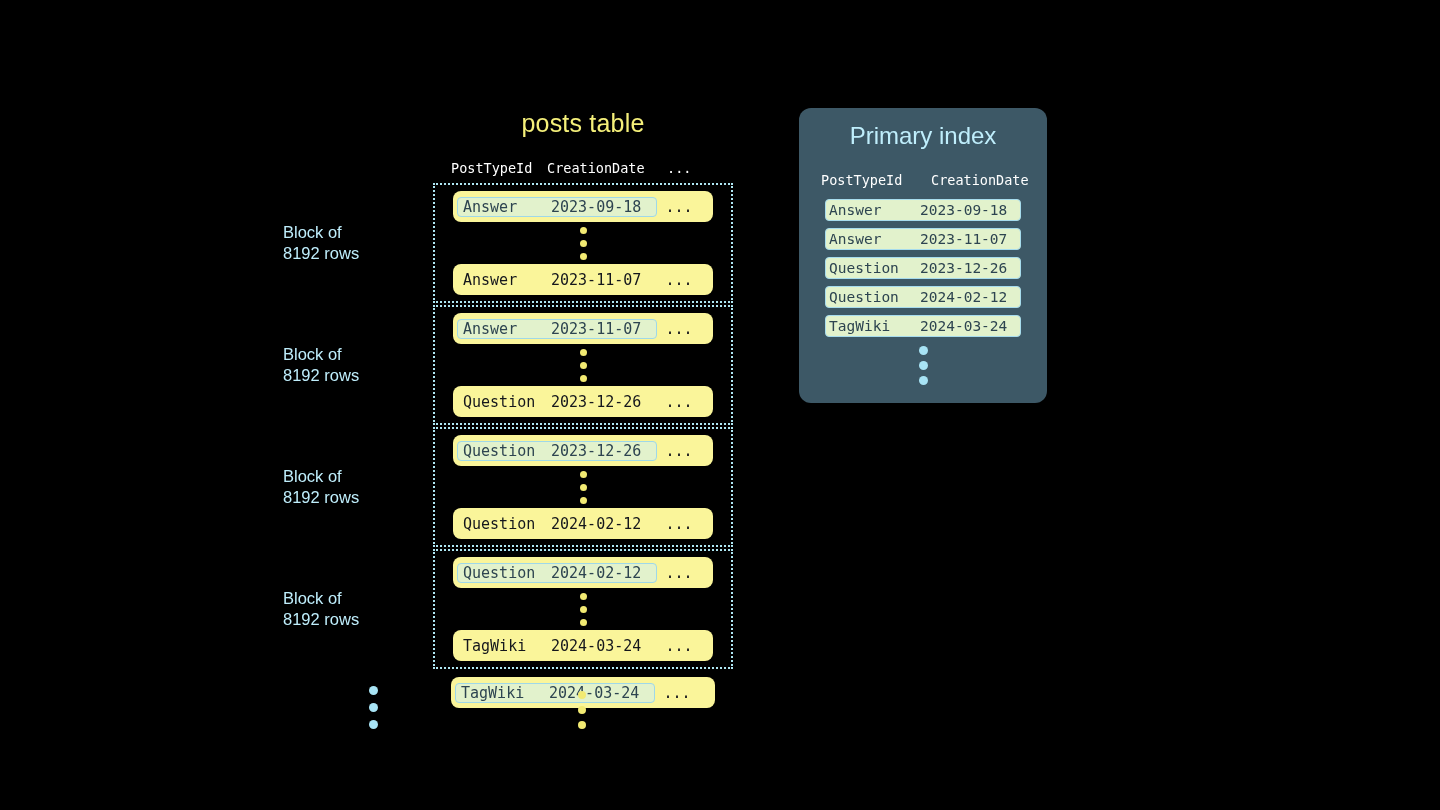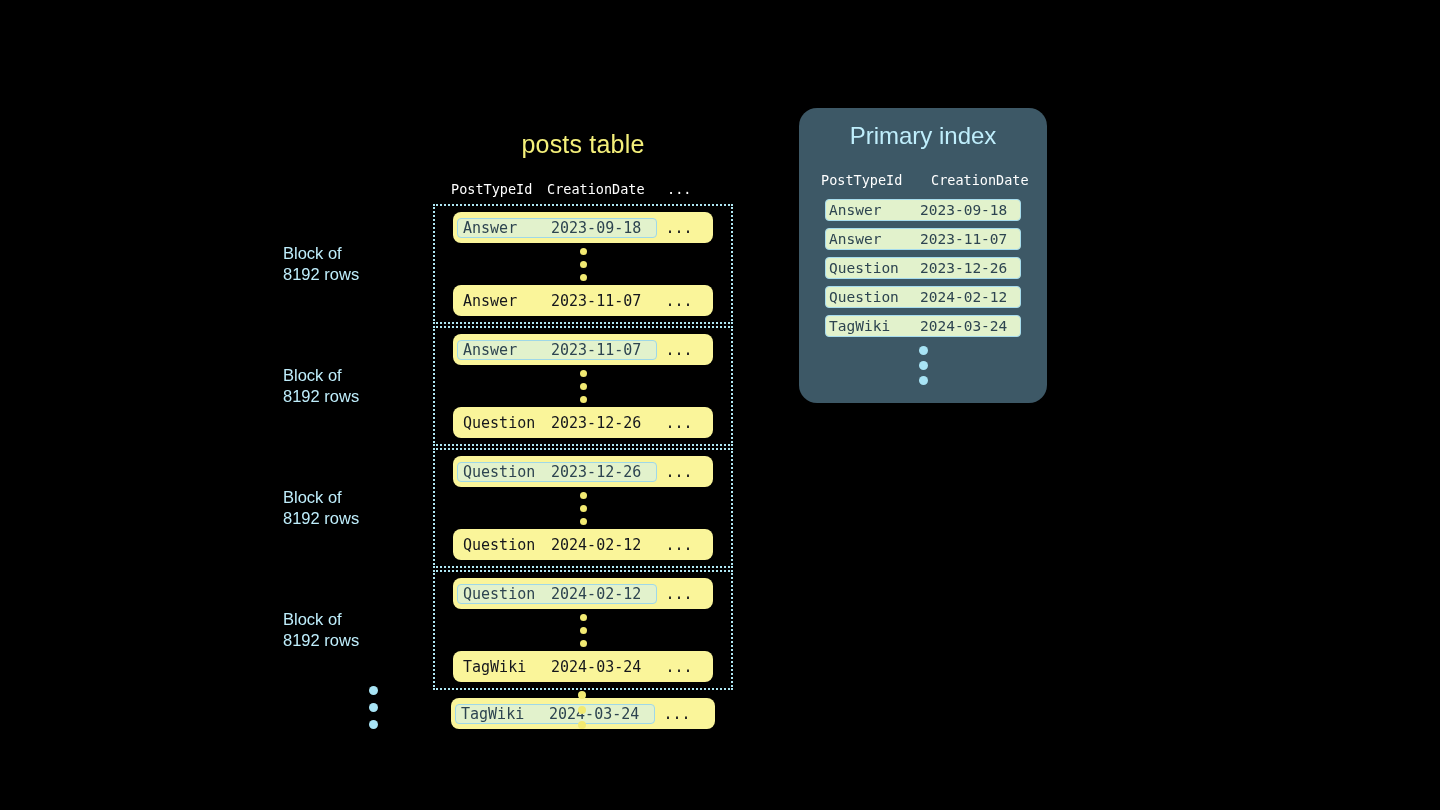--- a/index.html
+++ b/index.html
@@ -5,21 +5,21 @@
   * { box-sizing: border-box; margin: 0; padding: 0; }
   html, body {
     width: 1440px; height: 810px;
     background: #000000;
     font-family: "Liberation Sans", sans-serif;
     overflow: hidden;
   }
   #stage { position: relative; width: 1440px; height: 810px; }
 
   
-  #posts-table { position: absolute; left: 433px; top: 130px; width: 300px; }
+  #posts-table { position: absolute; left: 433px; top: 109px; width: 300px; }
 
   .table-title {
     font-family: "Liberation Sans", sans-serif;
     font-size: 25px;
     color: #f5f07a;
     text-align: center;
     width: 280px;
     margin-left: 10px;
     letter-spacing: 0.2px;
   }
@@ -115,21 +115,21 @@
     display: flex; flex-direction: column; gap: 7px;
   }
   #bottom-dots i { display:block; width: 8px; height: 8px; border-radius: 50%; background: #f2ea72; }
 
   
   #primary-index {
     position: absolute;
     left: 799px; top: 108px;
     width: 248px; height: 295px;
     background: #3d5866;
-    border-radius: 18px;
+    border-radius: 12px;
     padding: 14px 0 0 0;
   }
   .index-title {
     text-align: center;
     color: #bfeefc;
     font-size: 24px;
     font-family: "Liberation Sans", sans-serif;
     margin-bottom: 22px;
   }
   .index-col-header {

